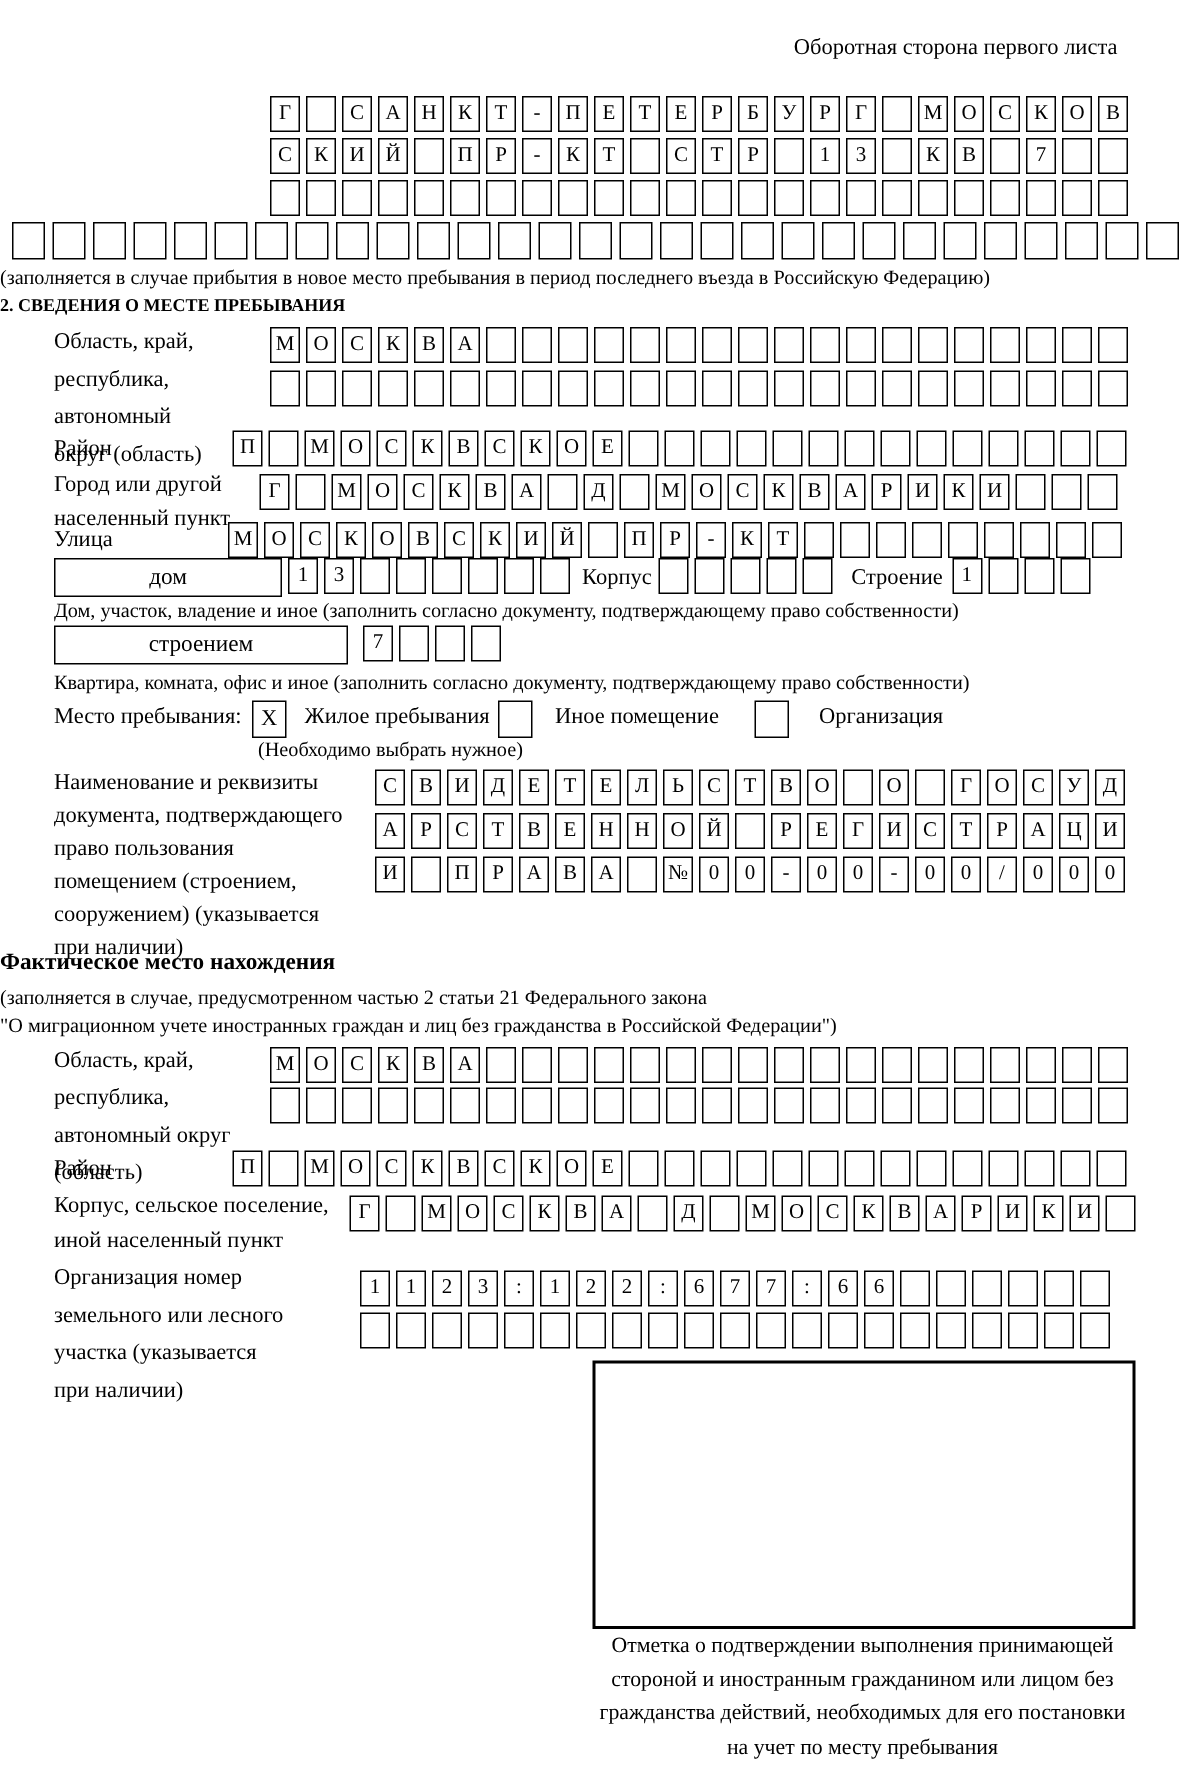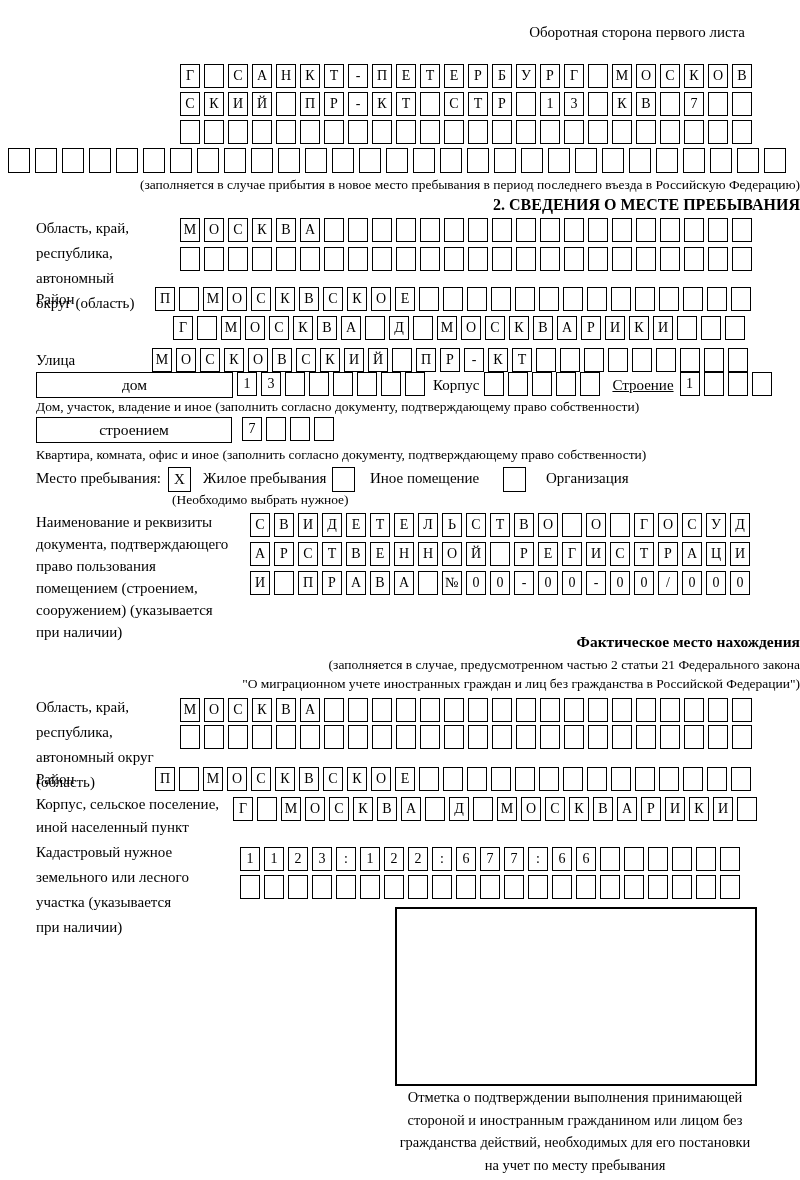--- a/index.html
+++ b/index.html
@@ -23,22 +23,22 @@
   }
   .cellrow.big .cell { width:22px; height:25px; }
   .cellrow.big { gap:5px; }
   .widebox {
     box-sizing:border-box; height:26px; border:1.6px solid #000;
     display:flex; align-items:center; justify-content:center; font-size:15.5px;
     flex:0 0 auto; background:#fff;
   }
   .inline-row { position:absolute; display:flex; align-items:flex-start; }
   .note { position:absolute; font-size:13.5px; white-space:nowrap; }
-  .center { left:0; right:0; text-align:right; white-space:normal; }
-  .title { position:absolute; font-weight:bold; font-size:16px; }
+  .center { left:0; right:0; text-align:left; white-space:normal; }
+  .title { position:absolute; font-weight:bold; font-size:12px; }
   .cb {
     position:absolute; box-sizing:border-box; width:23px; height:25px;
     border:1.7px solid #000; display:flex; align-items:center; justify-content:center;
     font-size:15px; background:#fff;
   }
   .opt { position:absolute; font-size:15px; white-space:nowrap; }
   .stampbox {
     position:absolute; left:395px; top:907px; width:358px; height:175px;
     border:2px solid #000; background:#fff;
   }
@@ -246,20 +246,22 @@
       <span class="cell"></span>
       <span class="cell"></span>
       <span class="cell"></span>
       <span class="cell"></span>
       <span class="cell"></span>
       <span class="cell"></span>
       <span class="cell"></span>
       <span class="cell"></span>
     </div>
 
+  <div class="lbl" style="left:36px; top:312px; width:140px; line-height:23px;">Город или другой
+населенный пункт</div>
   <div class="cellrow" style="left:173px; top:316px;">
       <span class="cell">Г</span>
       <span class="cell"></span>
       <span class="cell">М</span>
       <span class="cell">О</span>
       <span class="cell">С</span>
       <span class="cell">К</span>
       <span class="cell">В</span>
       <span class="cell">А</span>
       <span class="cell"></span>
@@ -303,40 +305,40 @@
       <span class="cell"></span>
       <span class="cell"></span>
       <span class="cell"></span>
       <span class="cell"></span>
       <span class="cell"></span>
       <span class="cell"></span>
       <span class="cell"></span>
     </div>
 
   <div class="inline-row" style="left:36px; top:372px;">
-    <div class="widebox" style="width:197px;">дом</div>
+    <div class="widebox" style="width:152px;">дом</div>
     <div class="cellrow rel" style="margin-left:4px;">
         <span class="cell">1</span>
         <span class="cell">3</span>
         <span class="cell"></span>
         <span class="cell"></span>
         <span class="cell"></span>
         <span class="cell"></span>
         <span class="cell"></span>
         <span class="cell"></span>
       </div>
     <span class="inl-lbl" style="margin-left:8px;">Корпус</span>
     <div class="cellrow rel" style="margin-left:5px;">
         <span class="cell"></span>
         <span class="cell"></span>
         <span class="cell"></span>
         <span class="cell"></span>
         <span class="cell"></span>
       </div>
-    <span class="inl-lbl" style="margin-left:12px;text-decoration:underline;">Строение</span>
+    <span class="inl-lbl" style="margin-left:12px;">Строение</span>
     <div class="cellrow rel" style="margin-left:6px;">
         <span class="cell">1</span>
         <span class="cell"></span>
         <span class="cell"></span>
         <span class="cell"></span>
       </div>
   </div>
   <div class="note" style="left:36px; top:399px;">Дом, участок, владение и иное (заполнить согласно документу, подтверждающему право собственности)</div>
 
   <div class="inline-row" style="left:36px; top:417px;">
@@ -545,21 +547,21 @@
       <span class="cell">К</span>
       <span class="cell">В</span>
       <span class="cell">А</span>
       <span class="cell">Р</span>
       <span class="cell">И</span>
       <span class="cell">К</span>
       <span class="cell">И</span>
       <span class="cell"></span>
     </div>
 
-  <div class="lbl" style="left:36px; top:840px; width:200px;">Кадастровый нужное
+  <div class="lbl" style="left:36px; top:840px; width:200px;">Организация номер
 земельного или лесного
 участка (указывается
 при наличии)</div>
   <div class="cellrow" style="left:240px; top:847px;">
       <span class="cell">1</span>
       <span class="cell">1</span>
       <span class="cell">2</span>
       <span class="cell">3</span>
       <span class="cell">:</span>
       <span class="cell">1</span>

